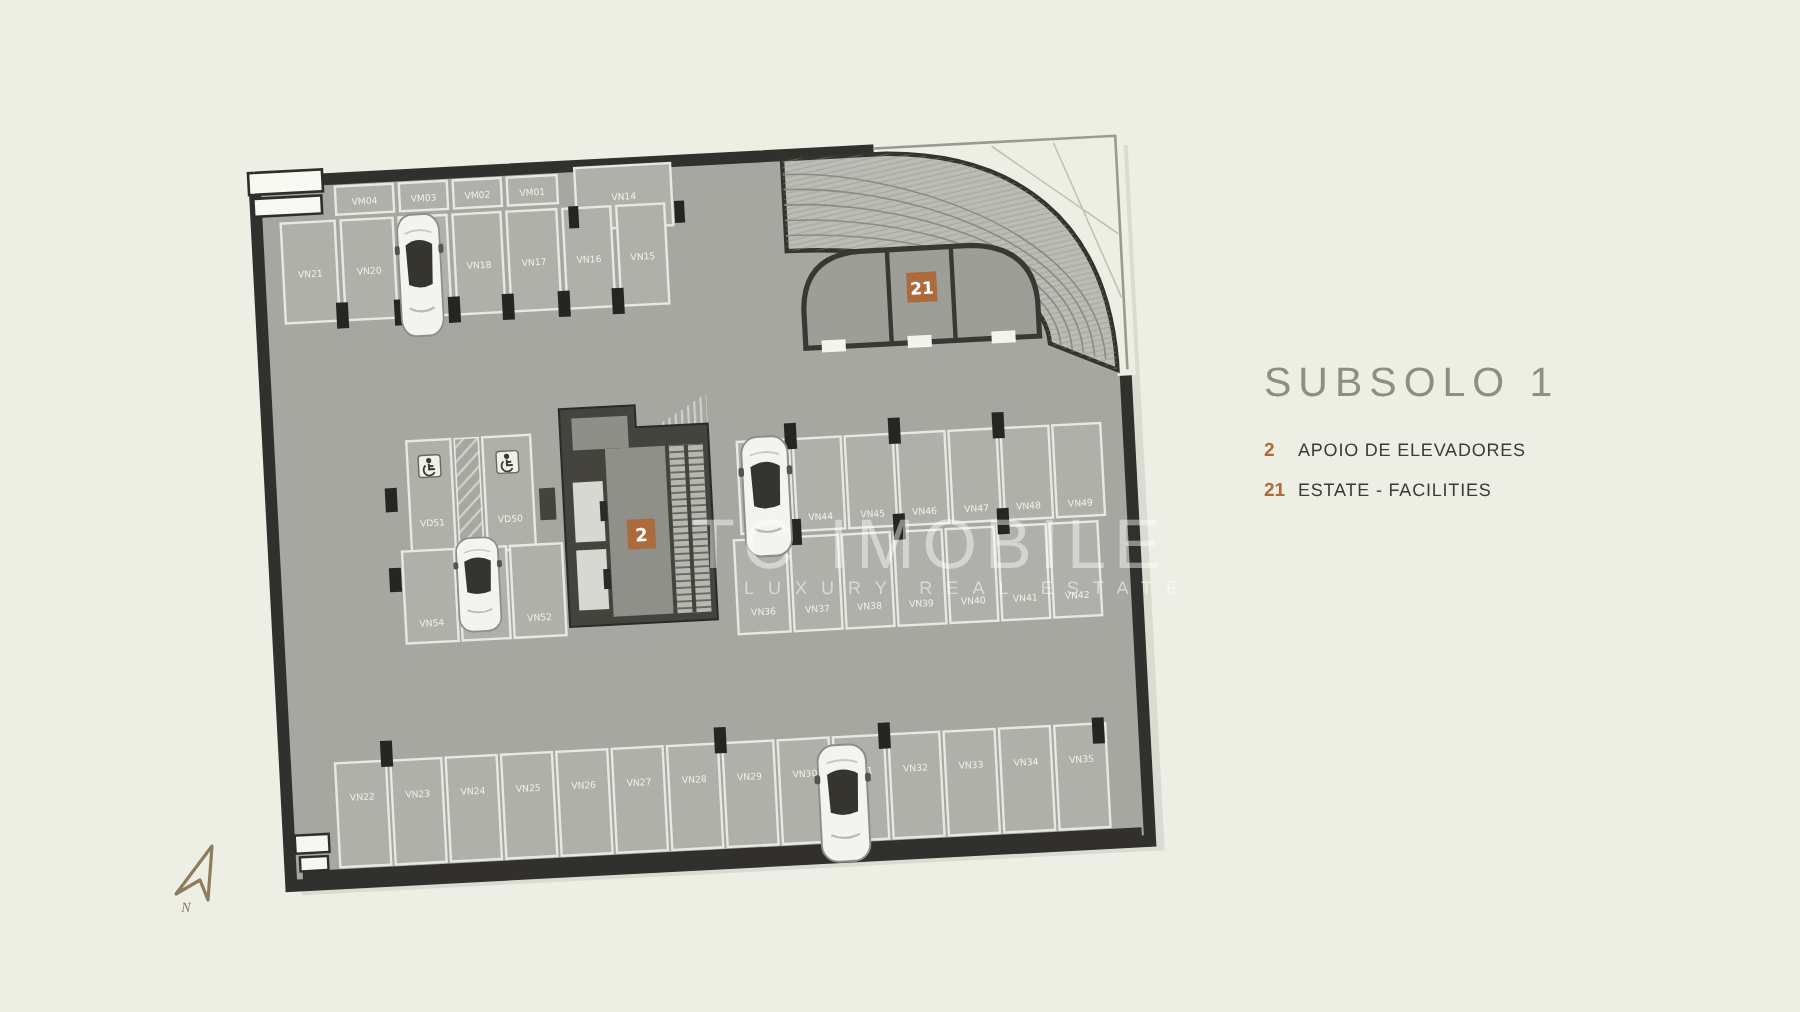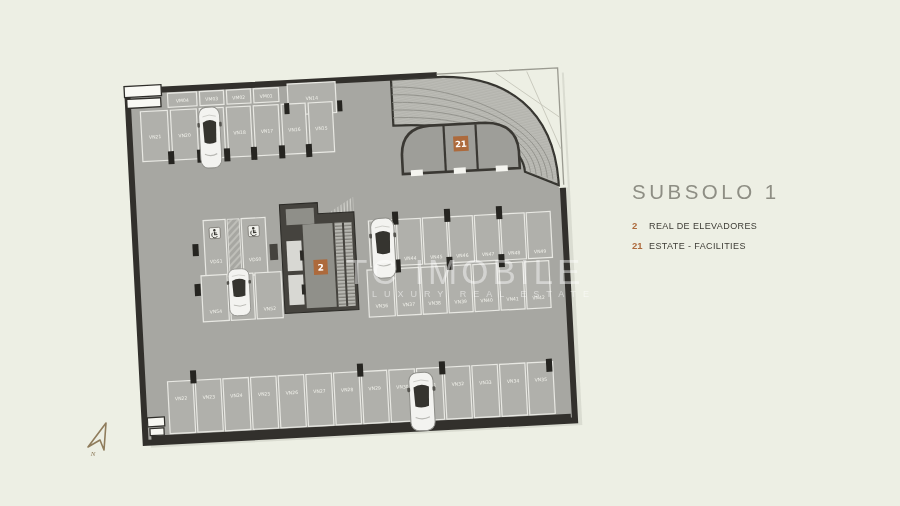--- a/index.html
+++ b/index.html
@@ -260,20 +260,20 @@
   <g>
     <path d="M 106,423 L 88,447 L 100,440 L 104,450 Z" fill="none" stroke="#8f7c5c" stroke-width="1.6" stroke-linejoin="round"></path>
     <text class="north" x="93" y="456">N</text>
   </g>
 </svg>
 
   <div class="legend">
     <h1>SUBSOLO 1</h1>
     <div class="item">
       <span class="num">2</span>
-      <span class="lab">REAL DE ELEVADORES</span>
+      <span class="lab">APOIO DE ELEVADORES</span>
     </div>
     <div class="item">
       <span class="num">21</span>
       <span class="lab">ESTATE - FACILITIES</span>
     </div>
   </div>
 </div>
 
 </body></html>

